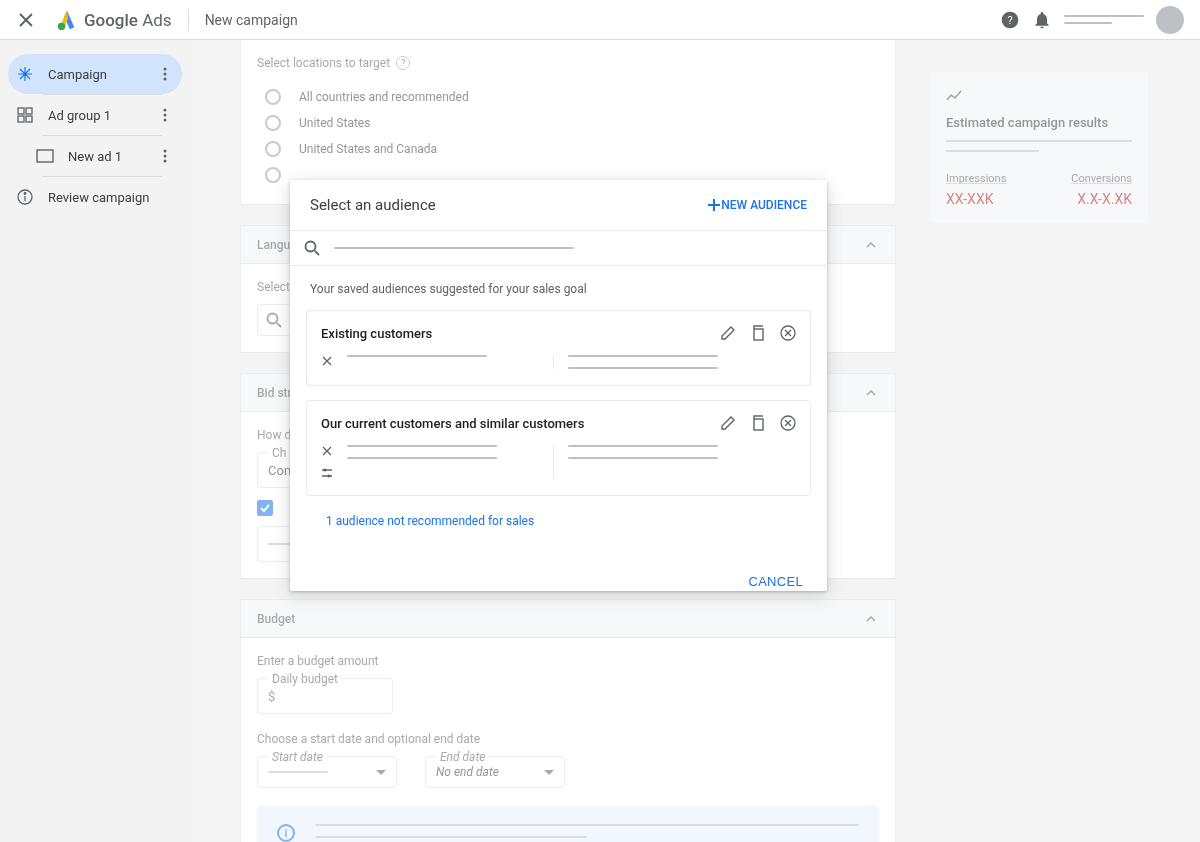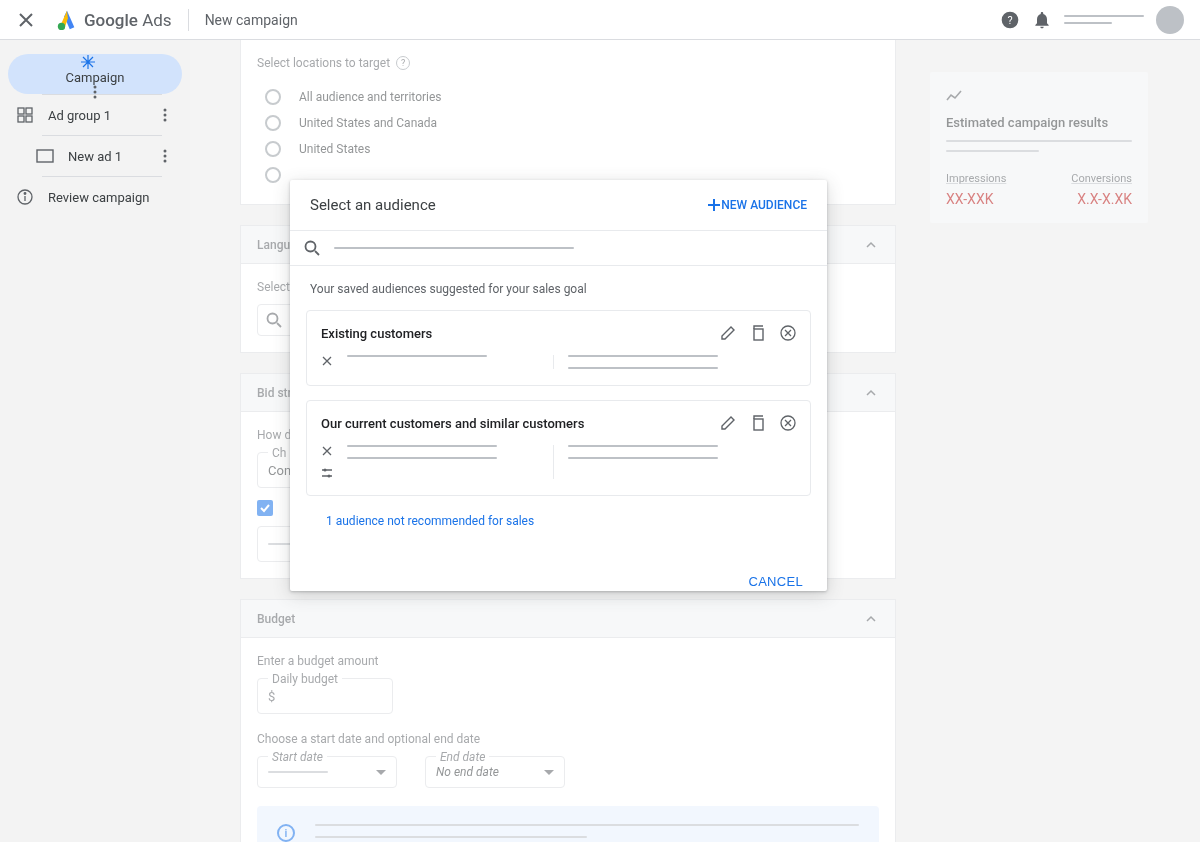--- a/index.html
+++ b/index.html
@@ -19,21 +19,21 @@
   .avatar { width: 28px; height: 28px; border-radius: 50%; background: #bdc1c6; cursor: pointer; }
   .skel-line { height: 2px; background: #bdc1c6; border-radius: 1px; }
   
   
   .body-wrap { display: flex; height: calc(100% - 40px); }
   .sidebar { width: 190px; padding: 14px 8px; background: #f3f3f3; }
   .main { flex: 1; position: relative; background: #ebebeb; overflow: hidden; }
   
   
   .side-item { display: flex; align-items: center; height: 40px; padding: 0 8px; border-radius: 20px; margin-bottom: 0; position: relative; cursor: pointer; }
-  .side-item.active { background: #d2e3fc; flex-direction: column; }
+  .side-item.active { background: #d2e3fc; }
   .side-icon { width: 18px; height: 18px; margin-right: 14px; fill: #5f6368; display:flex; align-items:center; justify-content:center; }
   .side-label { font-size: 13px; color: #3c4043; flex:1; }
   .side-item.indent1 { margin-left: 0px; }
   .side-item.indent2 { margin-left: 10px; }
   .side-dots { width: 18px; height: 18px; display:flex; align-items:center; justify-content:center; cursor:pointer; }
   .side-sep { height:1px; background:#dadce0; margin: 0 20px 0 34px; }
   
   
   .content-col { position: absolute; left: 50px; top: 0; width: 656px; }
   .card { background: #ffffff; border: 1px solid #dadce0; border-radius: 4px; margin-bottom: 20px; }
@@ -197,29 +197,29 @@
     <div class="content-col">
 
       <div class="card" style="border-top:none; border-radius:0;">
         <div class="card-body">
           <div class="section-title">
             <span>Select locations to target</span>
             <span class="help-circle">?</span>
           </div>
           <div class="radio-row">
             <span class="radio-circle"></span>
-            <span class="radio-label">All audience and territories</span>
+            <span class="radio-label">All countries and recommended</span>
+          </div>
+          <div class="radio-row">
+            <span class="radio-circle"></span>
+            <span class="radio-label">United States</span>
           </div>
           <div class="radio-row">
             <span class="radio-circle"></span>
             <span class="radio-label">United States and Canada</span>
-          </div>
-          <div class="radio-row">
-            <span class="radio-circle"></span>
-            <span class="radio-label">United States</span>
           </div>
           <div class="radio-row">
             <span class="radio-circle"></span>
           </div>
         </div>
       </div>
 
       <div class="collapsible-card">
         <div class="collapsible-head">
           <span>Languages</span>

